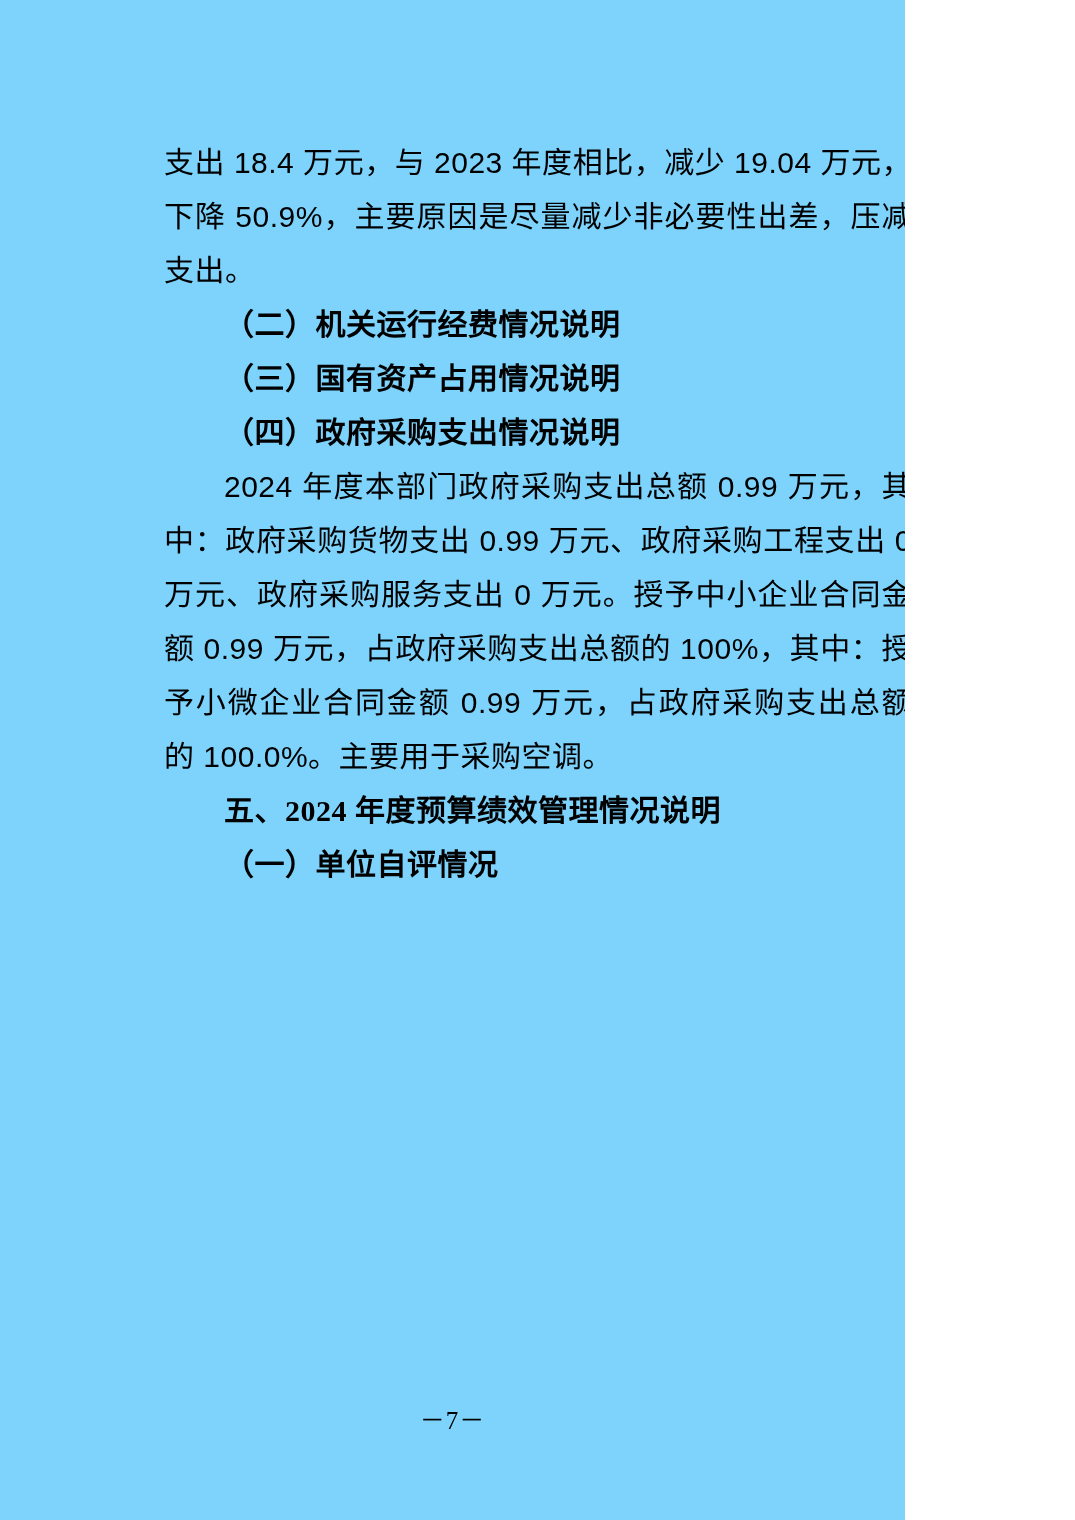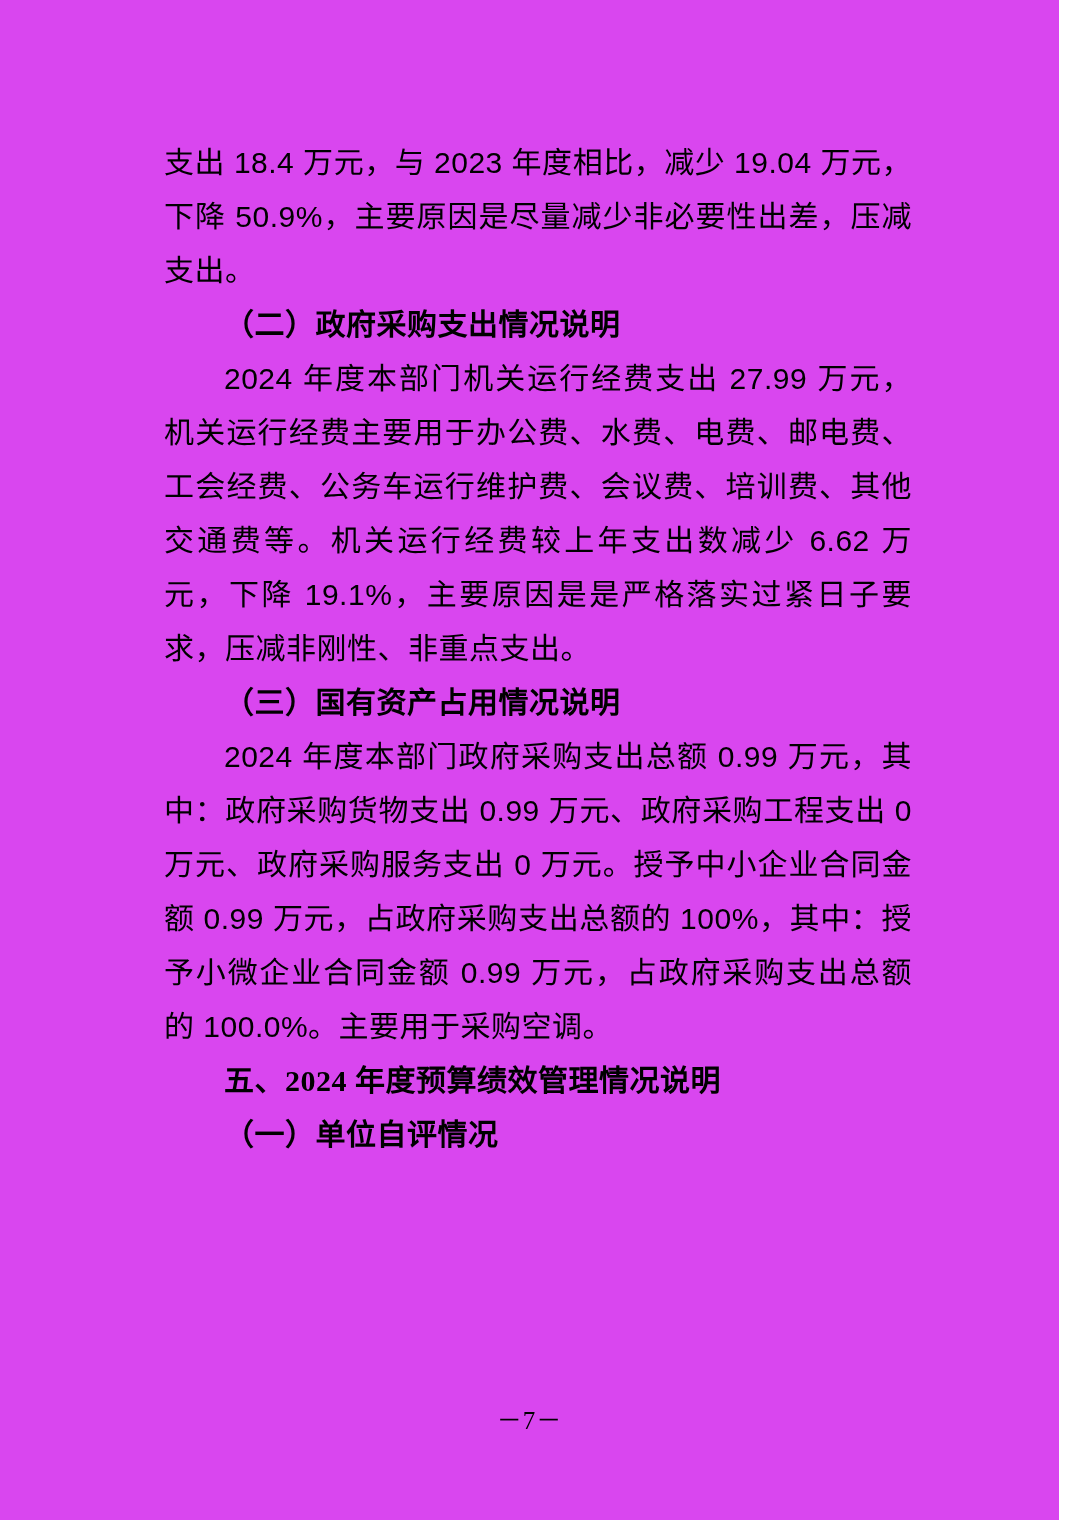--- a/index.html
+++ b/index.html
@@ -2,23 +2,23 @@
 <html lang="zh-CN"><head>
 <meta charset="utf-8">
 <style>
   html, body {
     margin: 0;
     padding: 0;
     background: #ffffff;
   }
   .page {
     position: relative;
-    width: 1059px;
+    width: 905px;
     height: 1520px;
-    background: #d946ef;
+    background: #7dd3fc;
     overflow: hidden;
     color: #000000;
   }
   .doc-body {
     position: absolute;
     left: 164px;
     top: 136px;
     width: 748px;
     font-family: "Liberation Sans", sans-serif;
     font-size: 30px;
@@ -60,23 +60,23 @@
     letter-spacing: 1px;
     color: #000000;
   }
 </style>
 </head>
 <body>
 
 <div class="page">
   <main class="doc-body">
     <p class="para no-indent">支出 18.4 万元，与 2023 年度相比，减少 19.04 万元，下降 50.9%，主要原因是尽量减少非必要性出差，压减支出。</p>
-    <h3 class="sub-heading">（二）政府采购支出情况说明</h3>
-    <p class="para para-indent">2024 年度本部门机关运行经费支出 27.99 万元，机关运行经费主要用于办公费、水费、电费、邮电费、工会经费、公务车运行维护费、会议费、培训费、其他交通费等。机关运行经费较上年支出数减少 6.62 万元，下降 19.1%，主要原因是是严格落实过紧日子要求，压减非刚性、非重点支出。</p>
+    <h3 class="sub-heading">（二）机关运行经费情况说明</h3>
     <h3 class="sub-heading">（三）国有资产占用情况说明</h3>
+    <h3 class="sub-heading">（四）政府采购支出情况说明</h3>
     <p class="para para-indent">2024 年度本部门政府采购支出总额 0.99 万元，其中：政府采购货物支出 0.99 万元、政府采购工程支出 0 万元、政府采购服务支出 0 万元。授予中小企业合同金额 0.99 万元，占政府采购支出总额的 100%，其中：授予小微企业合同金额 0.99 万元，占政府采购支出总额的 100.0%。主要用于采购空调。</p>
     <h2 class="chapter-heading">五、2024 年度预算绩效管理情况说明</h2>
     <h3 class="sub-heading">（一）单位自评情况</h3>
   </main>
 
   <footer class="footer">
     <span>－7－</span>
   </footer>
 </div>
 

